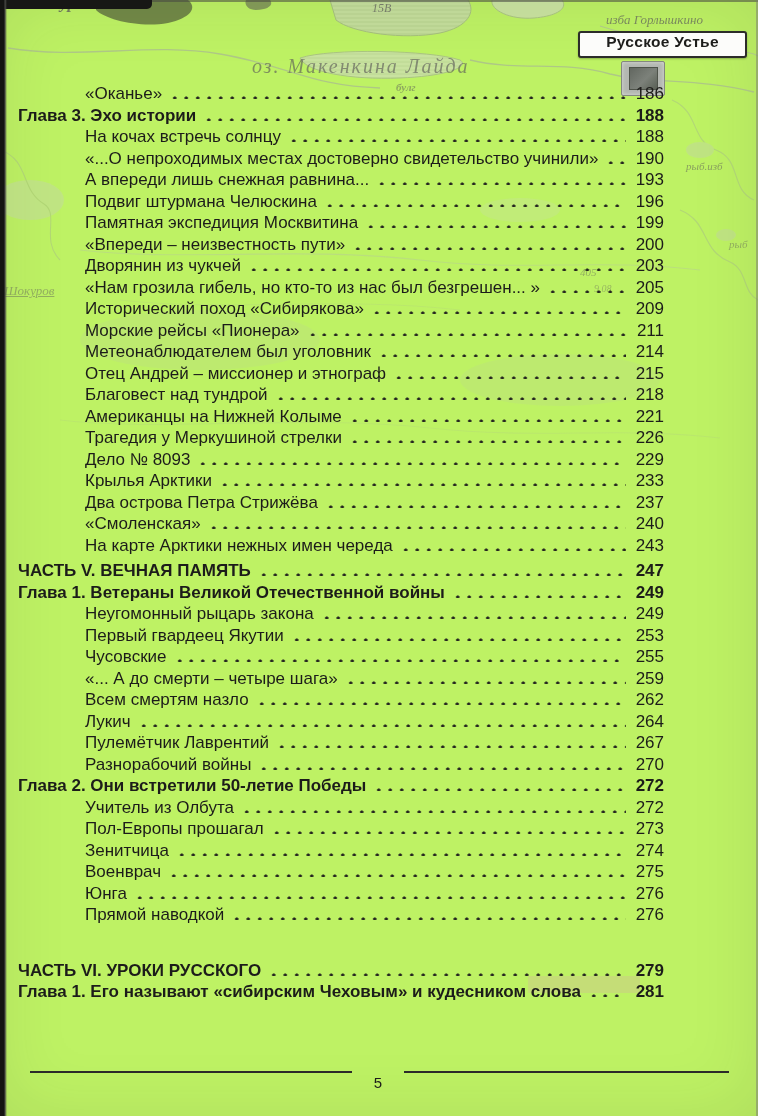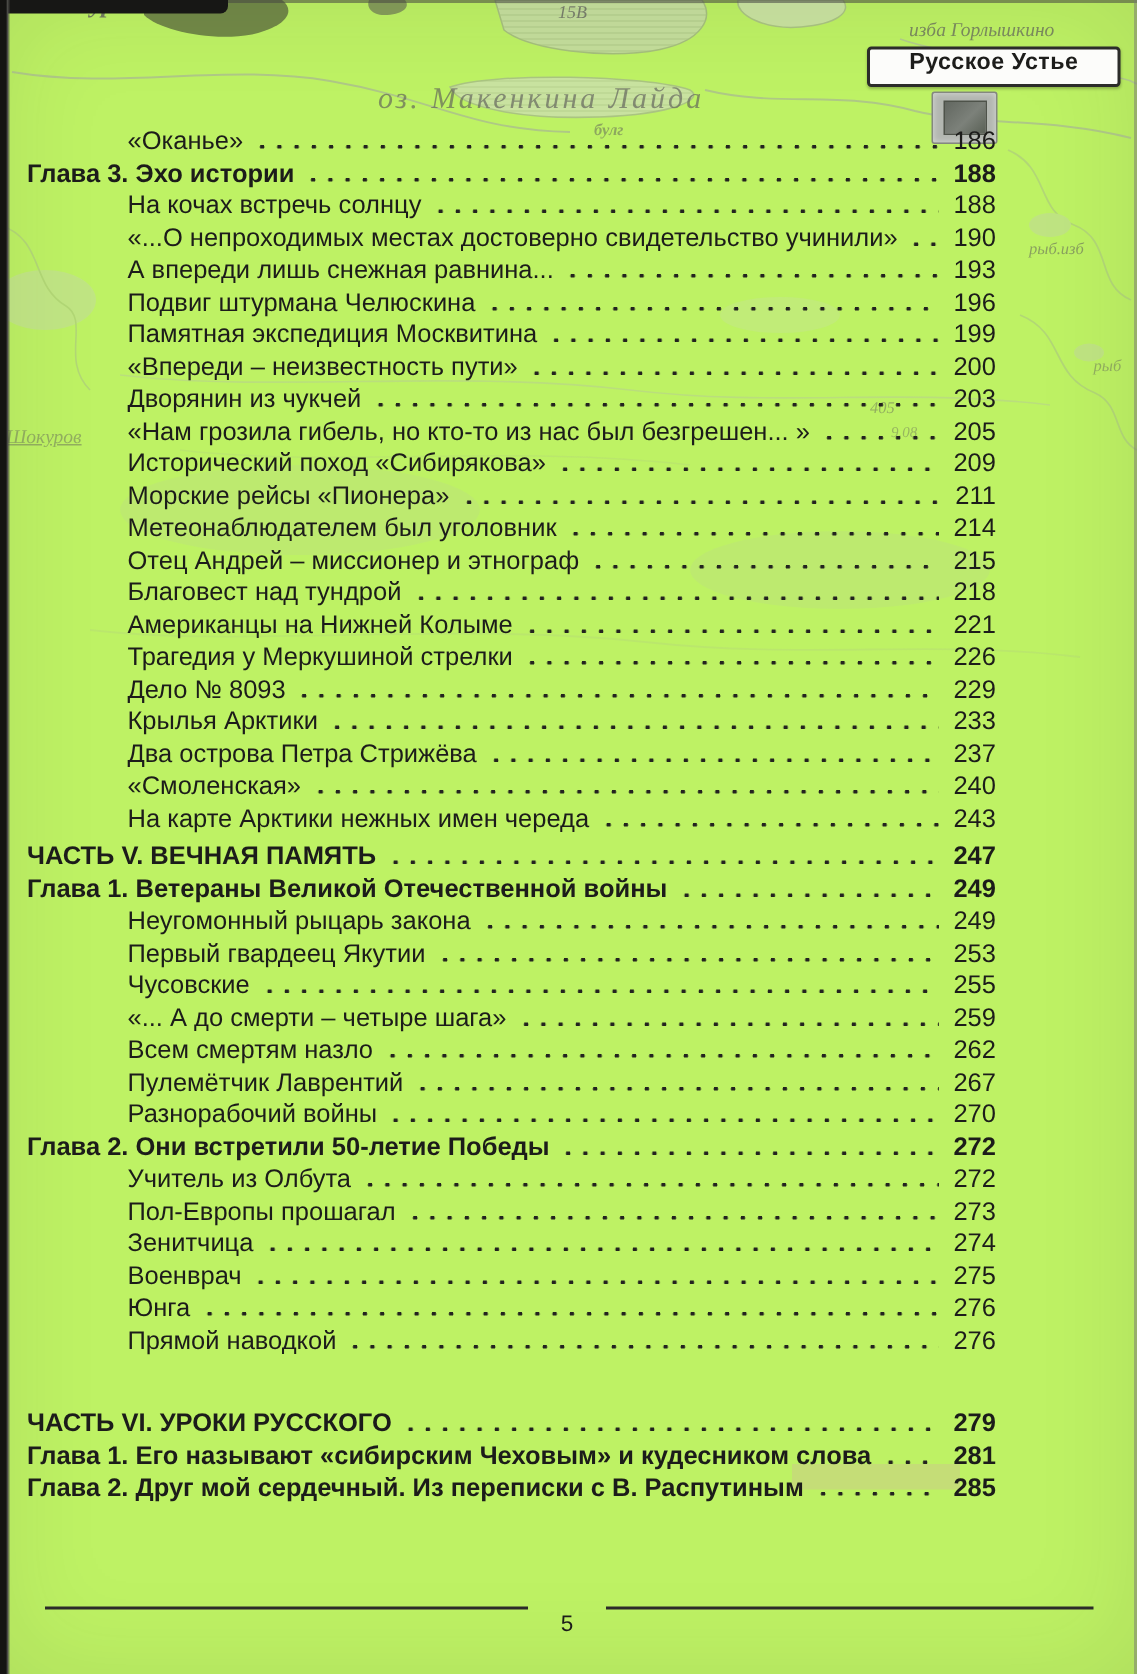--- a/index.html
+++ b/index.html
@@ -281,20 +281,25 @@
       <span class="toc-title">«... А до смерти – четыре шага»</span>
       <span class="dots"></span>
       <span class="toc-page">259</span>
     </div>
       <div class="toc-row section">
       <span class="toc-title">Всем смертям назло</span>
       <span class="dots"></span>
       <span class="toc-page">262</span>
     </div>
       <div class="toc-row section">
+      <span class="toc-title">Лукич</span>
+      <span class="dots"></span>
+      <span class="toc-page">264</span>
+    </div>
+      <div class="toc-row section">
       <span class="toc-title">Пулемётчик Лаврентий</span>
       <span class="dots"></span>
       <span class="toc-page">267</span>
     </div>
       <div class="toc-row section">
       <span class="toc-title">Разнорабочий войны</span>
       <span class="dots"></span>
       <span class="toc-page">270</span>
     </div>
       <div class="toc-row chapter">
@@ -334,25 +339,20 @@
     </div>
       <div class="toc-row part" style="margin-top: 34px;">
       <span class="toc-title">ЧАСТЬ VI. УРОКИ РУССКОГО</span>
       <span class="dots"></span>
       <span class="toc-page">279</span>
     </div>
       <div class="toc-row chapter">
       <span class="toc-title">Глава 1. Его называют «сибирским Чеховым» и кудесником слова</span>
       <span class="dots"></span>
       <span class="toc-page">281</span>
-    </div>
-      <div class="toc-row chapter">
-      <span class="toc-title">Глава 2. Друг мой сердечный. Из переписки с В. Распутиным</span>
-      <span class="dots"></span>
-      <span class="toc-page">285</span>
     </div>
     </div>
 
   <div class="footer">
     <div class="fline l"></div>
     <span class="fnum">5</span>
     <div class="fline r"></div>
   </div>
 
 </div>

